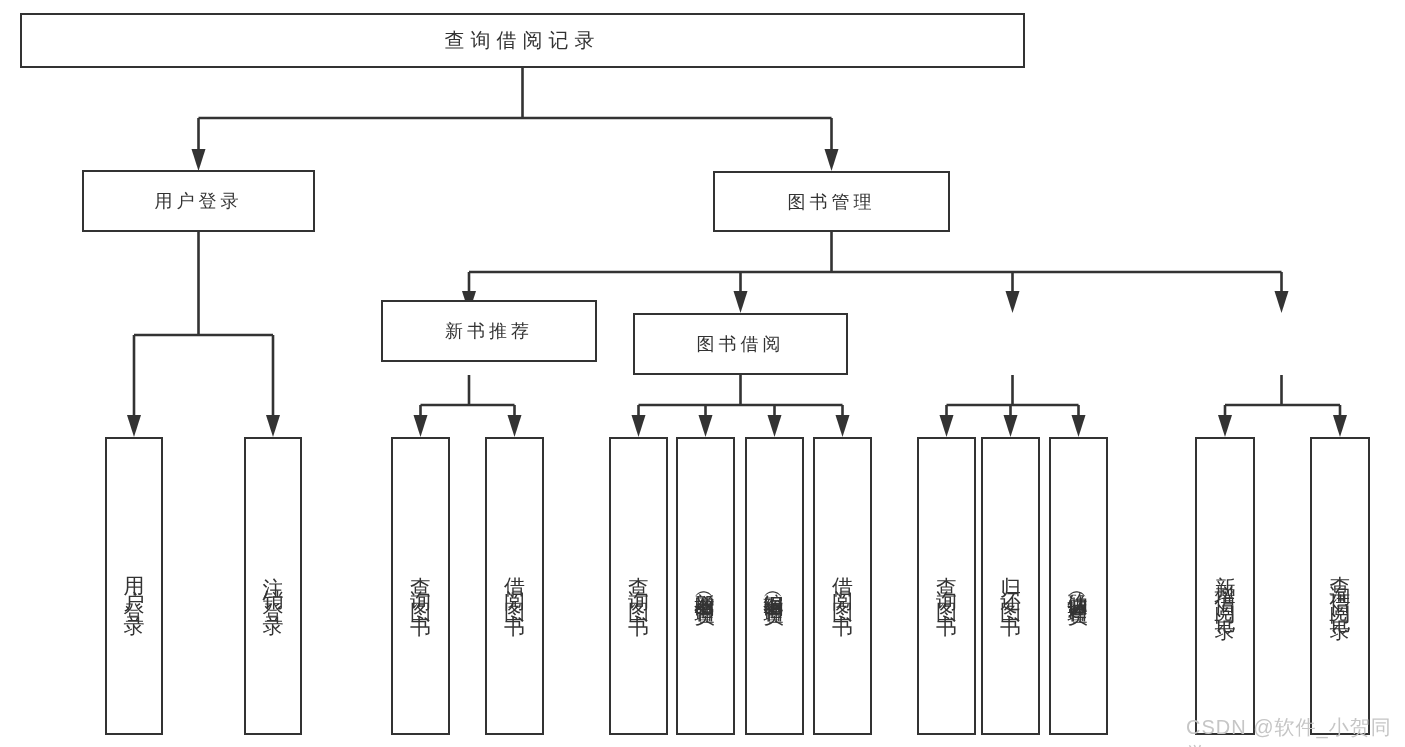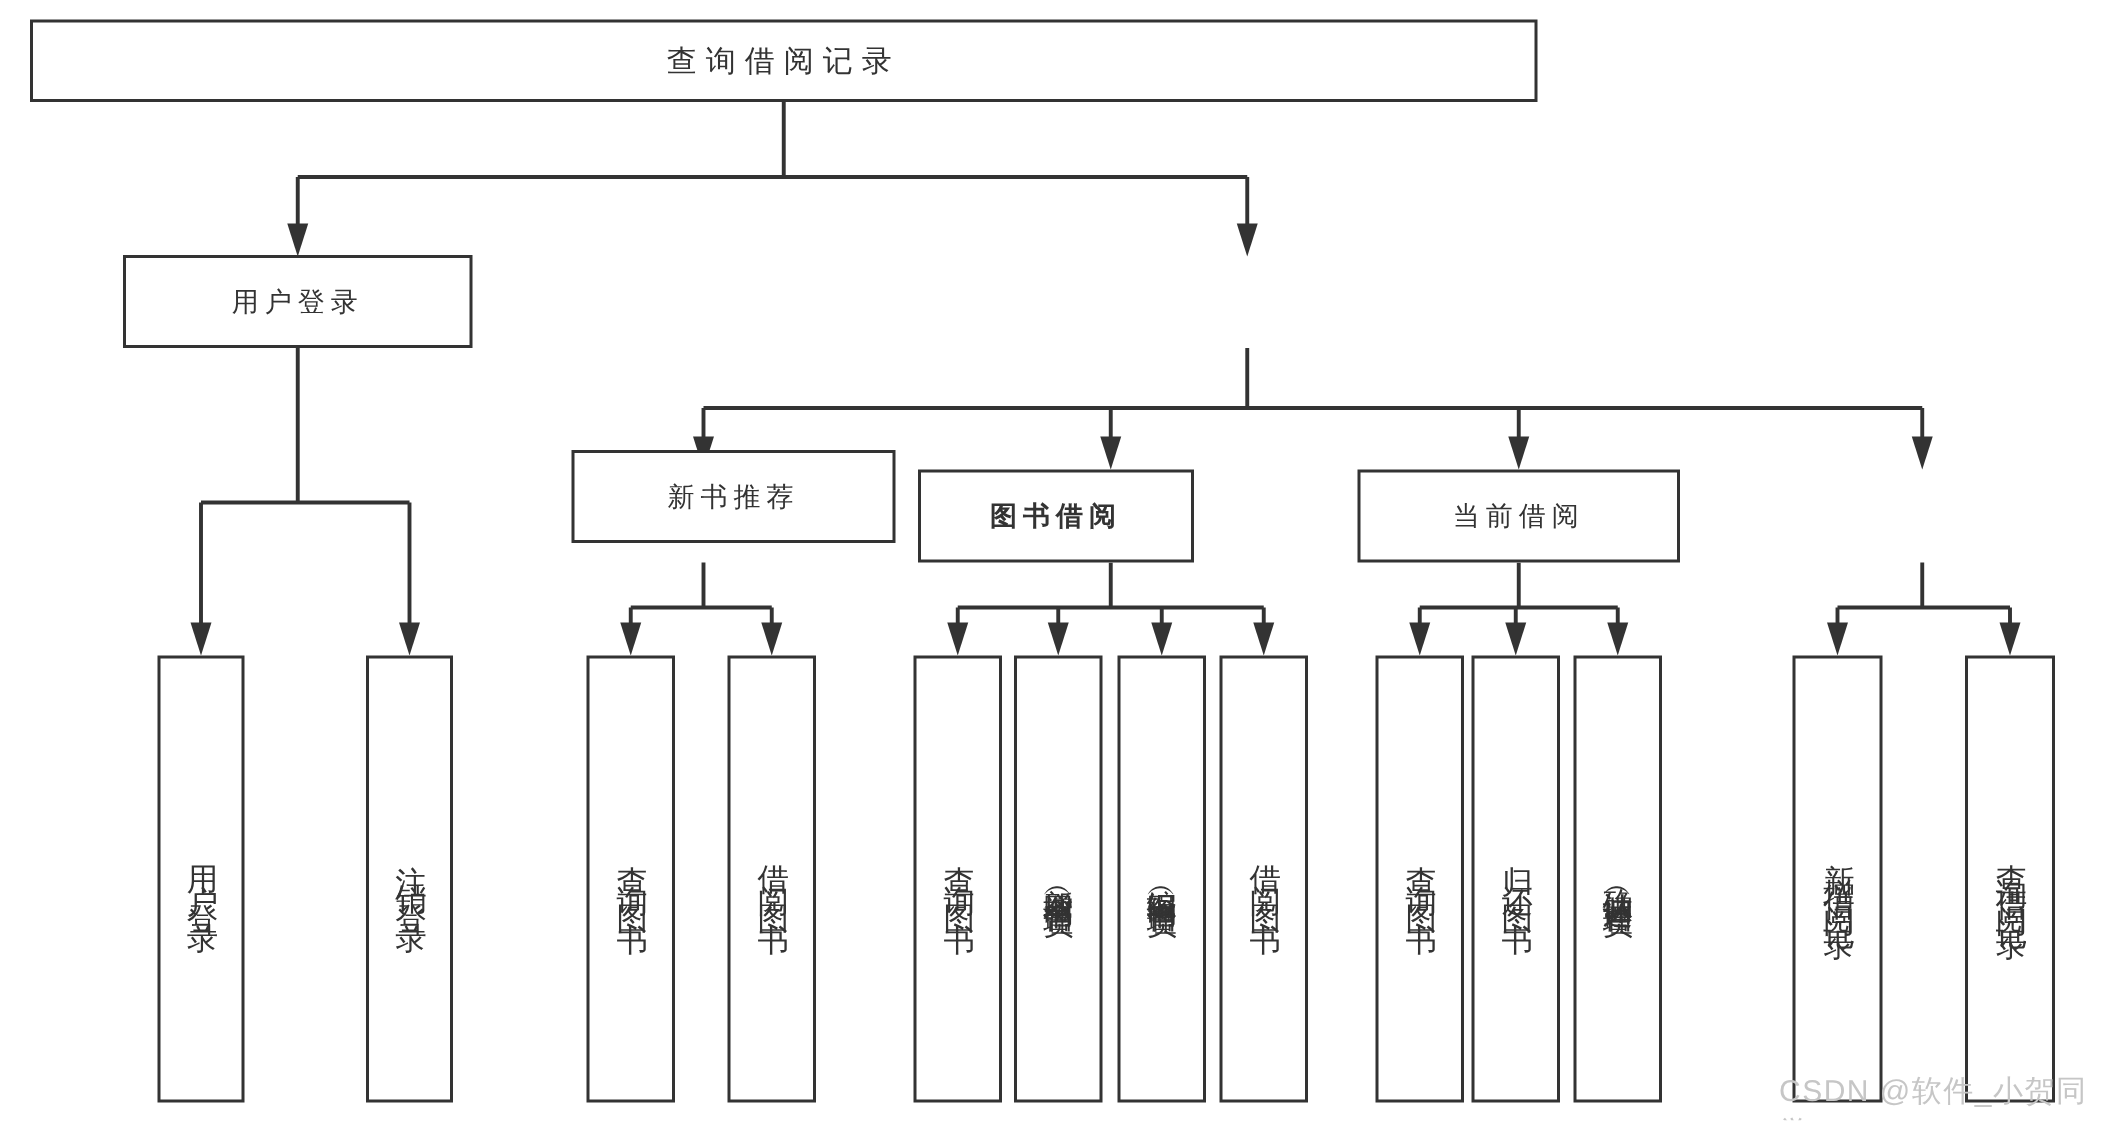--- a/index.html
+++ b/index.html
@@ -75,24 +75,24 @@
     <polygon points="939.5,415 953.5,415 946.5,437"></polygon>
     <polygon points="1003.5,415 1017.5,415 1010.5,437"></polygon>
     <polygon points="1071.5,415 1085.5,415 1078.5,437"></polygon>
     <polygon points="1218,415 1232,415 1225,437"></polygon>
     <polygon points="1333,415 1347,415 1340,437"></polygon>
   </svg>
 
   <div class="node root-node" style="left:20px;top:13px;width:1005px;height:55px;">查询借阅记录</div>
 
   <div class="node h-node" style="left:82px;top:170px;width:233px;height:62px;">用户登录</div>
+  <div class="node h-node" style="left:713px;top:171px;width:237px;height:61px;">图书管理</div>
 
   <div class="node h-node" style="left:361px;top:300px;width:216px;height:62px;margin-left:20px;">新书推荐</div>
-  <div class="node h-node" style="left:612px;top:313px;width:184px;height:62px;font-weight:bold;">图书借阅</div>
-  <div class="node h-node" style="left:905px;top:313px;width:215px;height:62px;">当前借阅</div>
+  <div class="node h-node" style="left:633px;top:313px;width:215px;height:62px;">图书借阅</div>
 
   <div class="node v-node s4" style="left:105px;top:437px;width:58px;height:298px;">用户登录</div>
   <div class="node v-node s4" style="left:244px;top:437px;width:58px;height:298px;">注销登录</div>
 
   <div class="node v-node s4" style="left:391px;top:437px;width:59px;height:298px;">查询图书</div>
   <div class="node v-node s4" style="left:485px;top:437px;width:59px;height:298px;">借阅图书</div>
 
   <div class="node v-node s4" style="left:609px;top:437px;width:59px;height:298px;">查询图书</div>
   <div class="node v-node s9" style="left:676px;top:437px;width:59px;height:298px;">新增图书（管理员）</div>
   <div class="node v-node s9" style="left:745px;top:437px;width:59px;height:298px;">编辑图书（管理员）</div>

